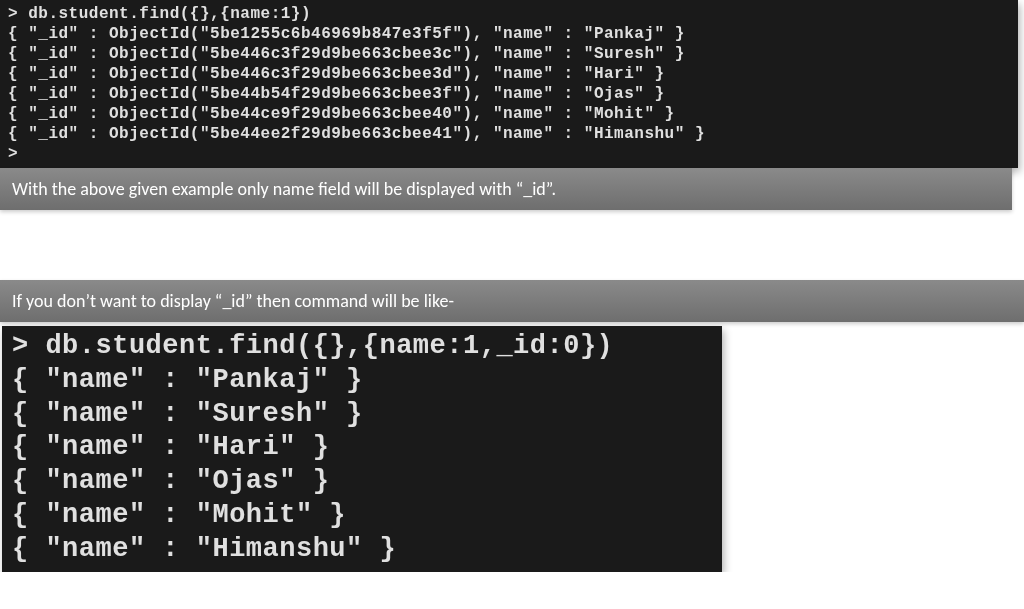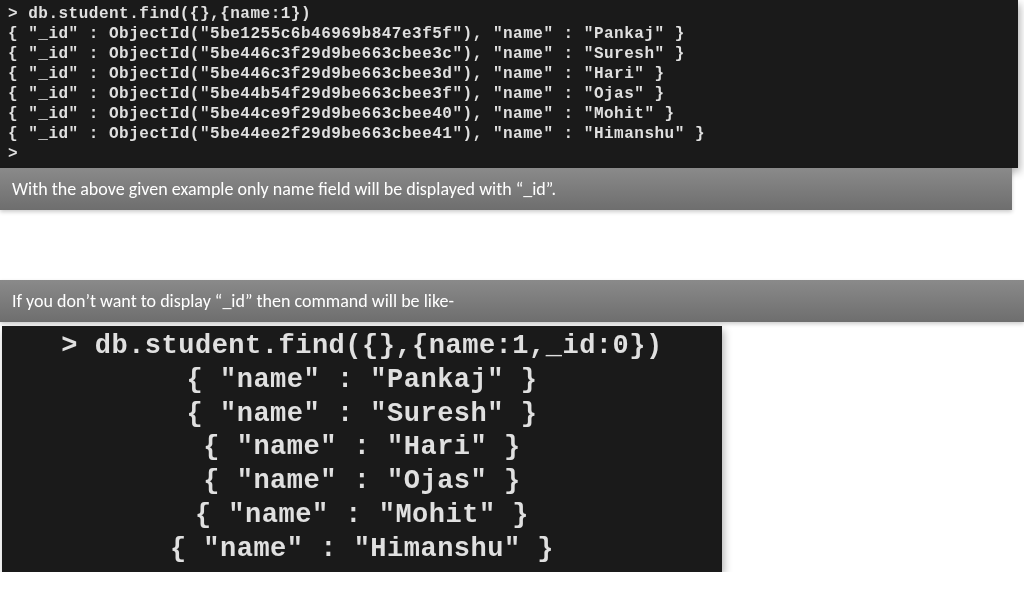--- a/index.html
+++ b/index.html
@@ -23,21 +23,20 @@
     font-size: 16px;
     margin: 0 6px 0 0;
     letter-spacing: 0.5px;
   }
   .terminal.bottom {
     font-size: 27px;
     margin: 0 0 0 2px;
     width: 700px;
     letter-spacing: 0.5px;
     padding: 4px 10px 6px 10px;
-    text-align: center;
   }
   .caption-bar {
     background: linear-gradient(to bottom, #8a8a8a 0%, #6e6e6e 100%);
     color: #ffffff;
     font-size: 18px;
     padding: 10px 12px;
     margin: 0;
     box-shadow: 0 2px 4px rgba(0,0,0,0.2);
     font-family: Calibri, Arial, sans-serif;
   }

